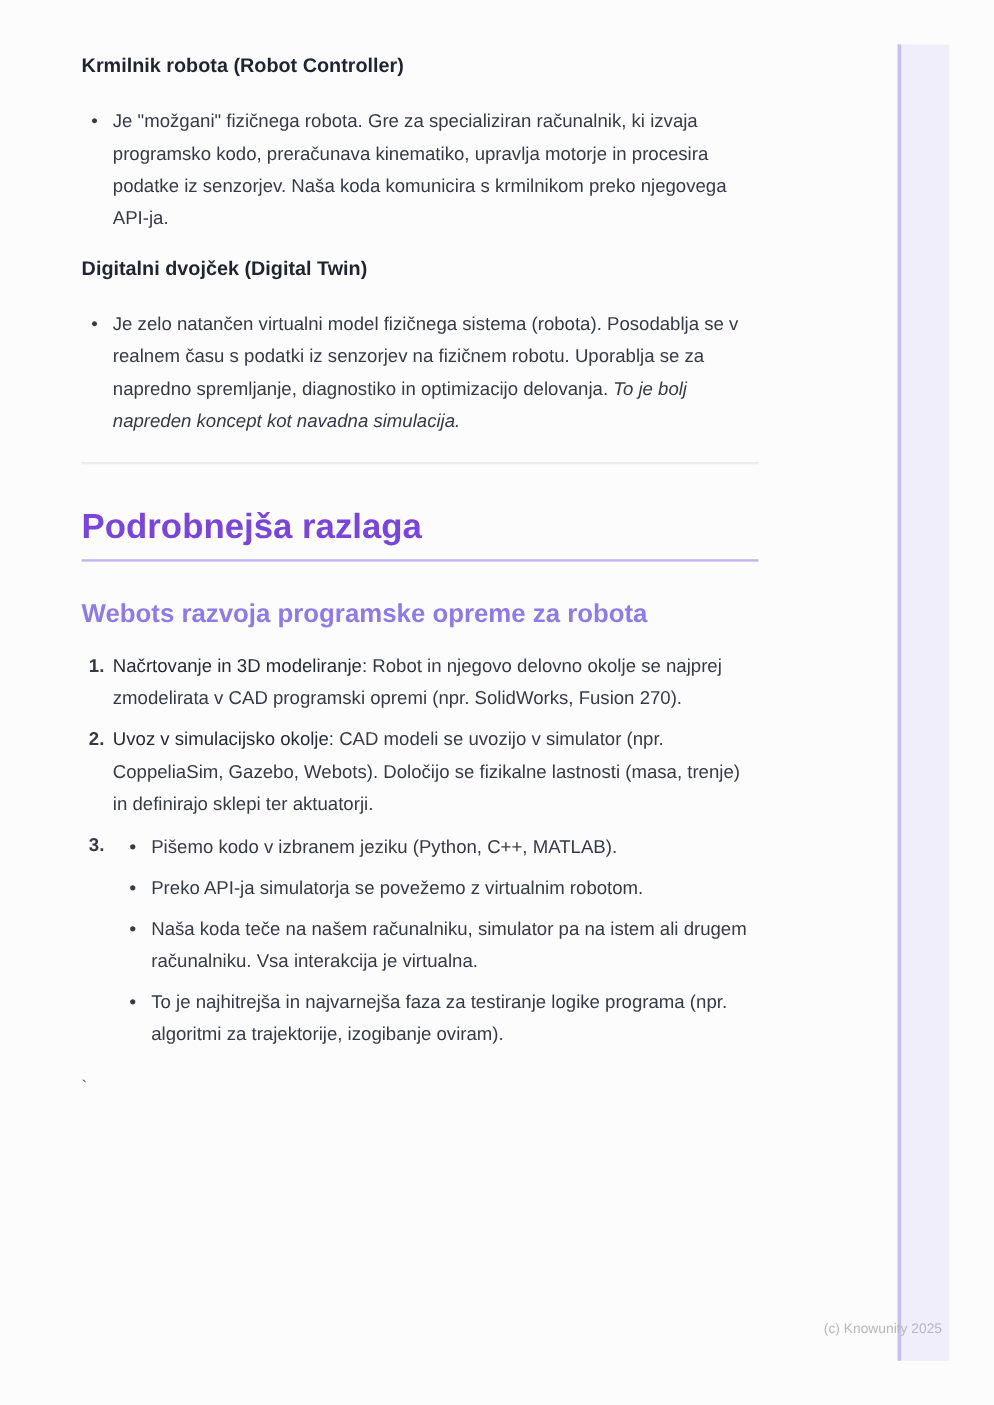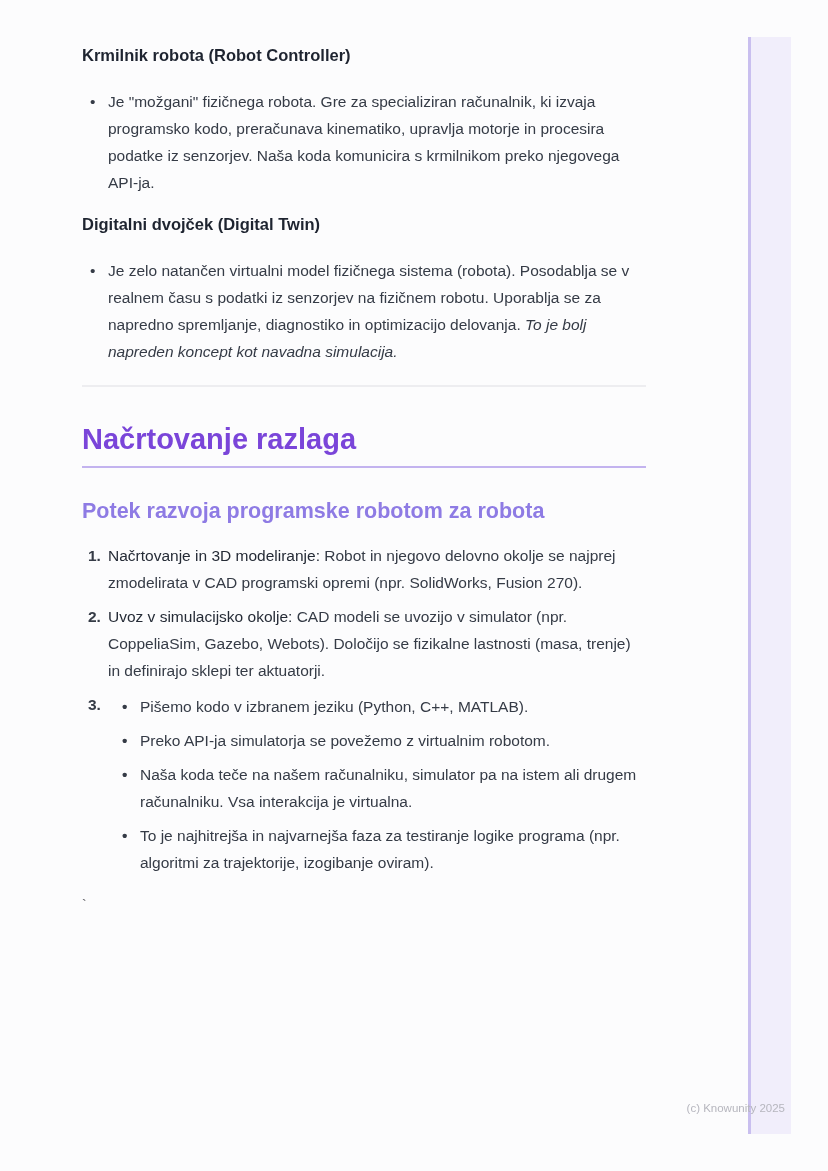--- a/index.html
+++ b/index.html
@@ -6,21 +6,21 @@
   html,body { width:828px; height:1171px; }
   body {
     position:relative;
     background:#fcfcfd;
     font-family:"Liberation Sans", sans-serif;
     color:#353b46;
     overflow:hidden;
   }
   .content {
     position:absolute;
-    left:82px; top:44px;
+    left:68px; top:44px;
     width:564px;
   }
   h3.sub-head {
     font-size:16.5px;
     font-weight:bold;
     color:#1e2430;
     line-height:22px;
     margin:0 0 22px 0;
   }
   .body-text { font-size:15.5px; line-height:27px; color:#353b46; }
@@ -96,23 +96,23 @@
     <li>
       <span class="marker">•</span>
       <div class="txt">
         <span>Je zelo natančen virtualni model fizičnega sistema (robota). Posodablja se v realnem času s podatki iz senzorjev na fizičnem robotu. Uporablja se za napredno spremljanje, diagnostiko in optimizacijo delovanja. </span><span class="em">To je bolj napreden koncept kot navadna simulacija.</span>
       </div>
     </li>
   </ul>
 
   <hr class="divider">
 
-  <h1 class="main-head">Načrtovanje razlaga</h1>
+  <h1 class="main-head">Podrobnejša razlaga</h1>
 
-  <h2 class="section-head">Potek razvoja programske robotom za robota</h2>
+  <h2 class="section-head">Webots razvoja programske opreme za robota</h2>
 
 
   <ol class="steps body-text">
     <li>
       <span class="marker">1.</span>
       <div class="txt">
         <span class="lead">Načrtovanje in 3D modeliranje:</span><span> Robot in njegovo delovno okolje se najprej zmodelirata v CAD programski opremi (npr. SolidWorks, Fusion 270).</span>
       </div>
     </li>
     <li>

